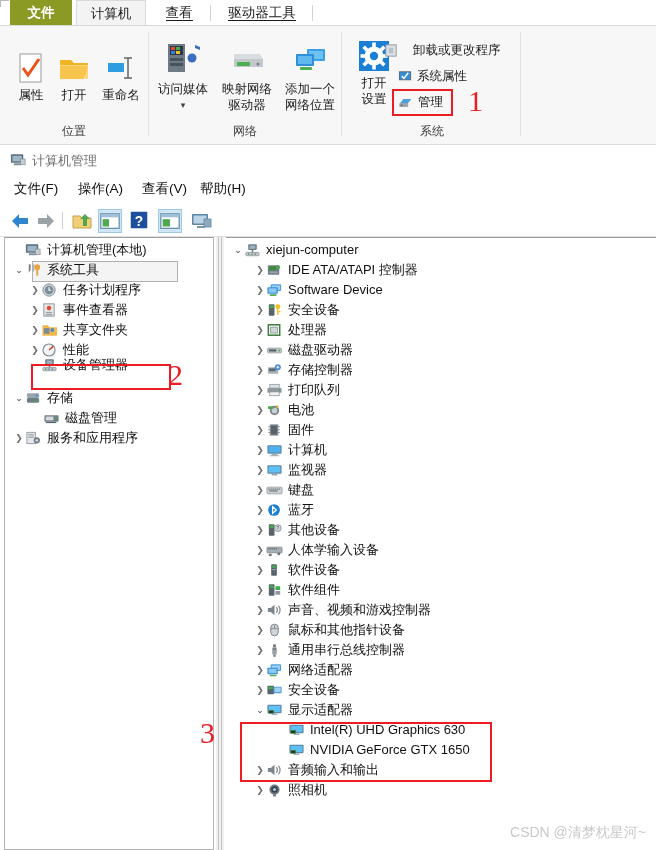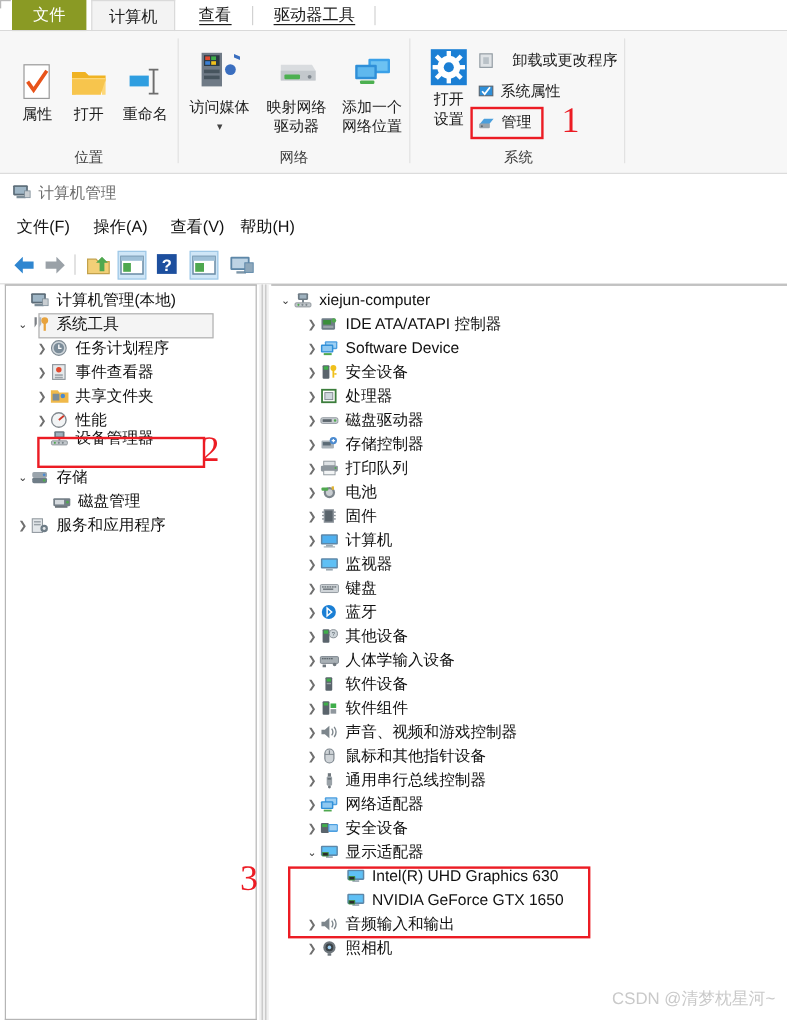--- a/index.html
+++ b/index.html
@@ -11,21 +11,21 @@
     overflow:hidden;position:relative;
   }
   
   #explorer{position:absolute;left:0;top:0;width:656px;height:145px;background:#ffffff;}
   #tabstrip{position:absolute;left:0;top:0;width:656px;height:26px;background:#ffffff;}
   #tabstrip:after{content:"";position:absolute;left:0;bottom:0;width:656px;height:1px;background:#d9d9d9;}
   .tab{
     position:absolute;top:0;height:26px;line-height:26px;
     font-size:13.5px;text-align:center;color:#1b1b1b;box-sizing:border-box;
   }
-  .tab.file{background:#8a9a24;color:#ffffff;font-weight:normal;}
+  .tab.file{background:#8a9a24;color:#ffffff;font-weight:bold;}
   .tab.active{background:#f3f3f3;border-left:1px solid #dadada;border-right:1px solid #dadada;border-top:1px solid #dadada;}
   .tab .u{border-bottom:1px solid #1b1b1b;padding-bottom:0px;}
   .tabsep{position:absolute;top:5px;width:1px;height:16px;background:#d2d2d2;}
   .corner{position:absolute;left:0;top:0;width:8px;height:6px;border-left:1px solid #b9b9b9;border-top:1px solid #b9b9b9;}
 
   #ribbon{position:absolute;left:0;top:26px;width:656px;height:119px;background:#f7f7f7;}
   #ribbon:after{content:"";position:absolute;left:0;bottom:0;width:656px;height:1px;background:#dcdcdc;}
   .rgroup{position:absolute;top:0;height:118px;}
   .rgroup .glabel{
     position:absolute;bottom:4px;left:0;width:100%;text-align:center;
@@ -184,21 +184,21 @@
             <rect x="6.6" y="6" width="3.6" height="5" transform="rotate(-45 8.4 8.5)"></rect>
             <rect x="23.8" y="21" width="3.6" height="5" transform="rotate(-45 25.6 23.5)"></rect>
             <rect x="23.8" y="6" width="3.6" height="5" transform="rotate(45 25.6 8.5)"></rect>
             <rect x="6.6" y="21" width="3.6" height="5" transform="rotate(45 8.4 23.5)"></rect>
           </g>
         </svg>
         <span class="rtext">打开</span>
         <span class="rtext">设置</span>
       </div>
 
-      <div class="rsmall" style="left:54px;top:16px;gap:14px;">
+      <div class="rsmall" style="left:40px;top:16px;gap:14px;">
         <svg width="15" height="15" viewBox="0 0 16 16">
           <rect x="2" y="2" width="11" height="12" fill="#dfe3e6" stroke="#8e989f" stroke-width="1"></rect>
           <path d="M5 5 h5 v6 h-5z" fill="#b9c1c7"></path>
         </svg>
         <span>卸载或更改程序</span>
       </div>
 
       <div class="rsmall" style="left:54px;top:42px;">
         <svg width="15" height="15" viewBox="0 0 16 16">
           <rect x="1.5" y="3" width="12" height="8.5" fill="#2f8fd8" stroke="#5a6570" stroke-width="1"></rect>

